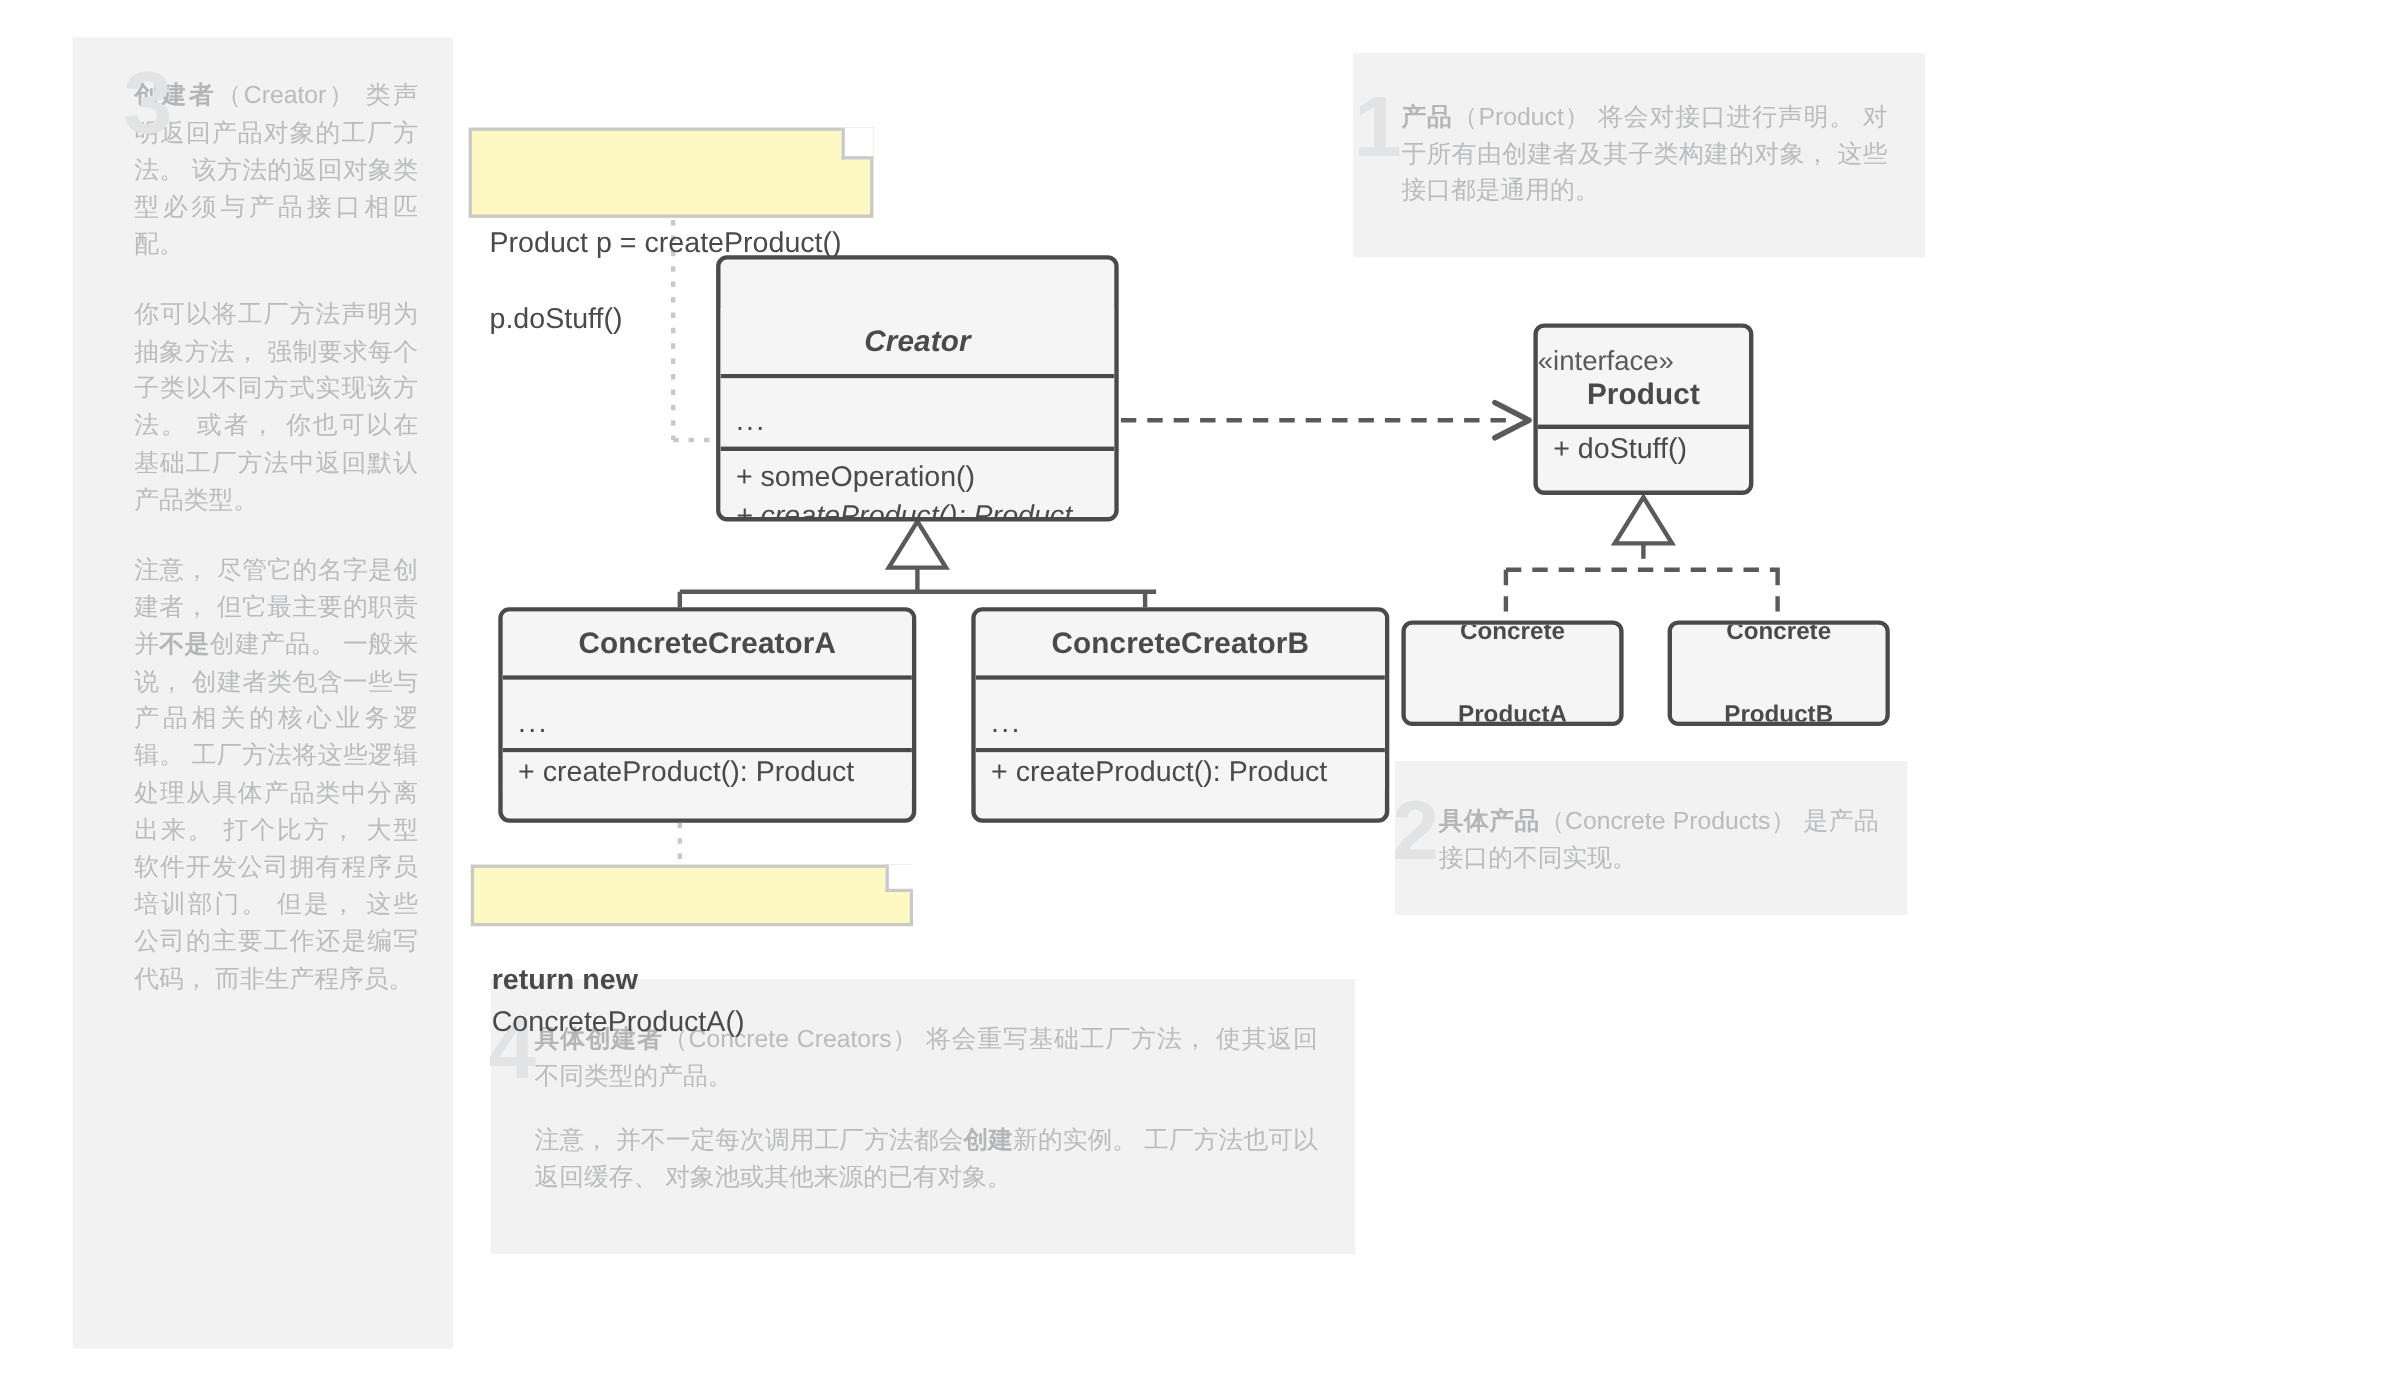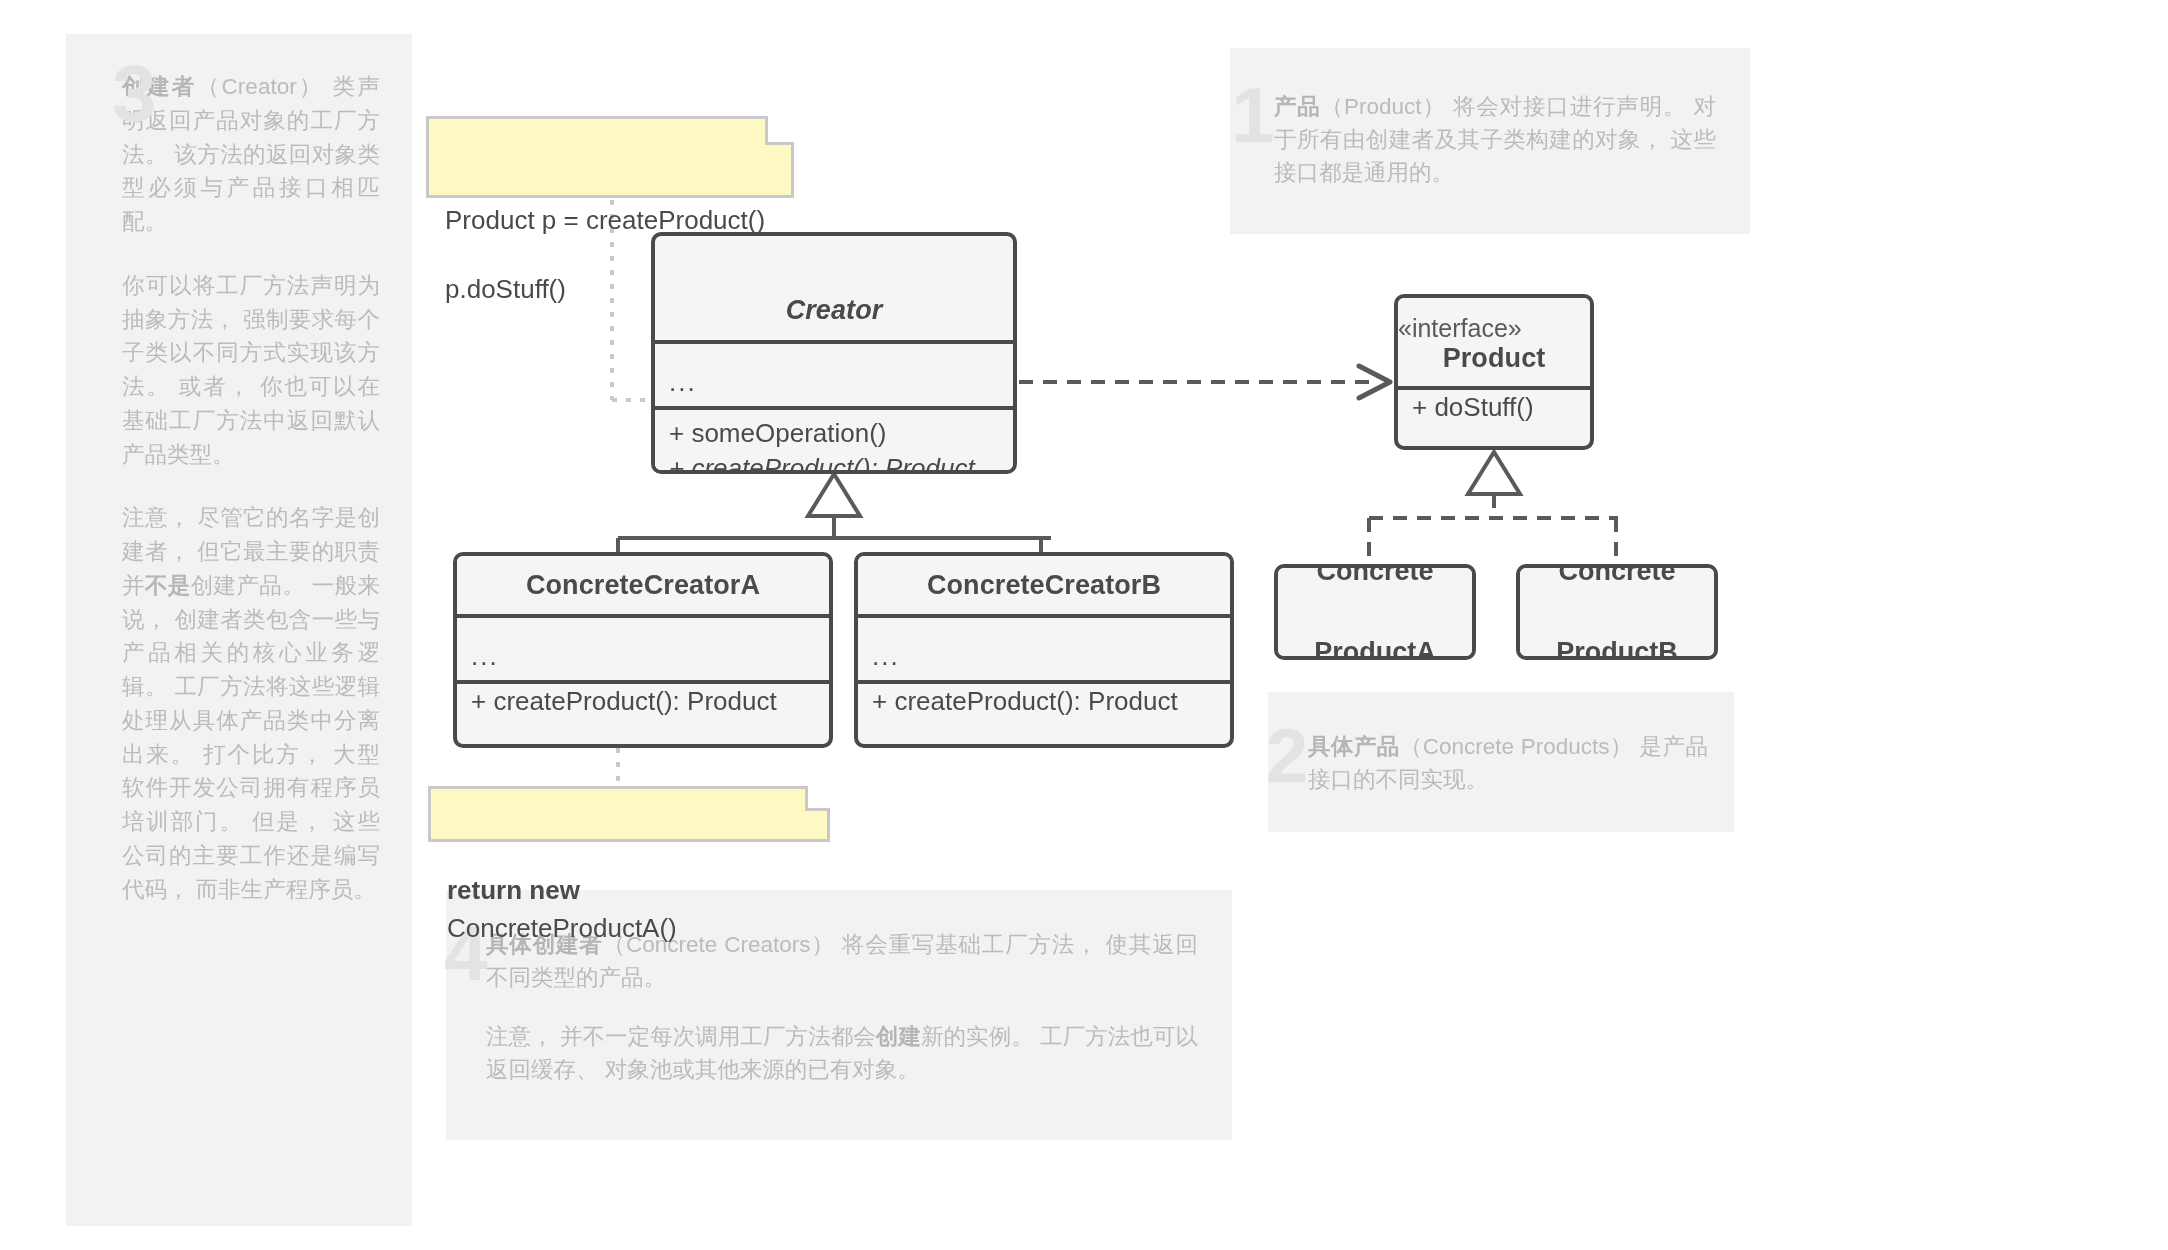--- a/index.html
+++ b/index.html
@@ -117,30 +117,30 @@
   #cls-creator{left:651px;top:232px;width:366px;height:242px;}
   #cls-creator .s1{height:64px;margin-top:44px;}
   #cls-creator .s2{height:66px;justify-content:flex-end;padding-bottom:8px;}
   #cls-creator .s3{height:auto;flex:1;justify-content:center;padding:6px 0 8px 0;}
 
   #cls-product{left:1394px;top:294px;width:200px;height:156px;}
   #cls-product .s1{height:92px;justify-content:center;padding-top:4px;}
   #cls-product .s2{flex:1;justify-content:center;}
 
   #cls-cca{left:453px;top:552px;width:380px;height:196px;}
-  #cls-ccb{left:854px;top:552px;width:380px;height:196px;}
+  #cls-ccb{left:883px;top:552px;width:380px;height:196px;}
   .creator-sub .s1{height:62px;justify-content:center;}
   .creator-sub .s2{height:66px;justify-content:flex-end;padding-bottom:8px;}
   .creator-sub .s3{flex:1;justify-content:center;}
 
   #cls-cpa{left:1274px;top:564px;width:202px;height:96px;}
   #cls-cpb{left:1516px;top:564px;width:202px;height:96px;}
   .prod-sub .s1{
     height:100%;justify-content:center;align-items:center;
-    text-align:center;font-size:27px;font-weight:bold;line-height:1.22;
+    text-align:center;font-size:22px;font-weight:bold;line-height:1.22;
     color:#4a4a4a;
     gap:48px;
   }
 
   
   .note{
     position:absolute;
     box-sizing:border-box;
     background:#fef9c3;
     border:3px solid #c9c9c9;

